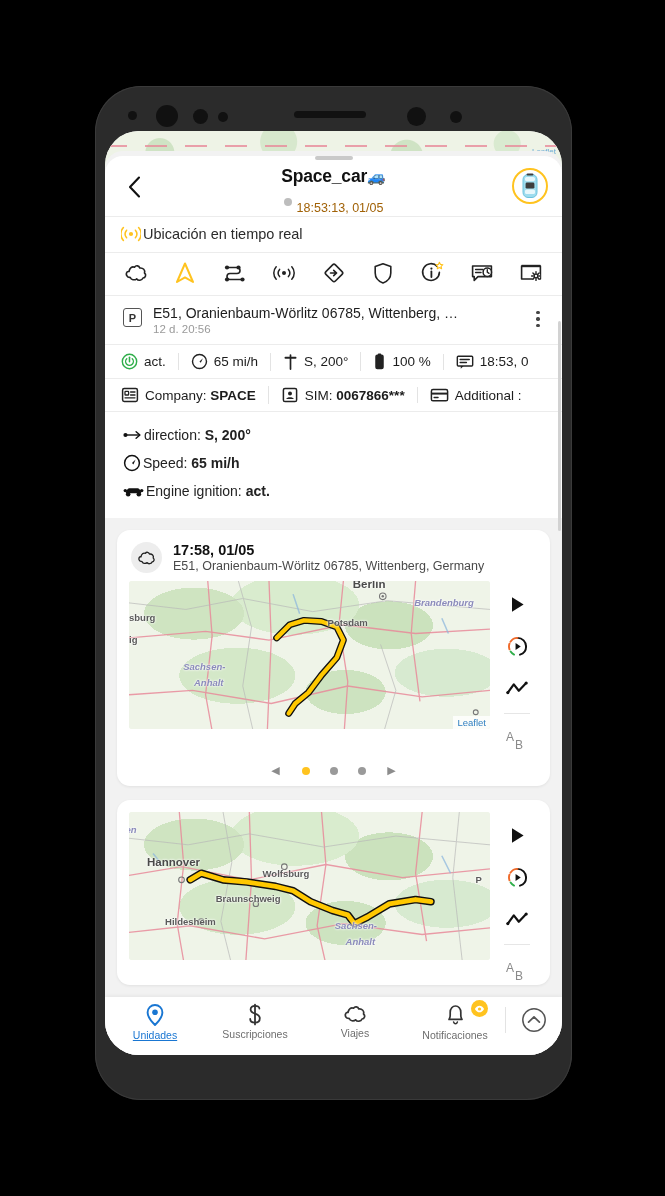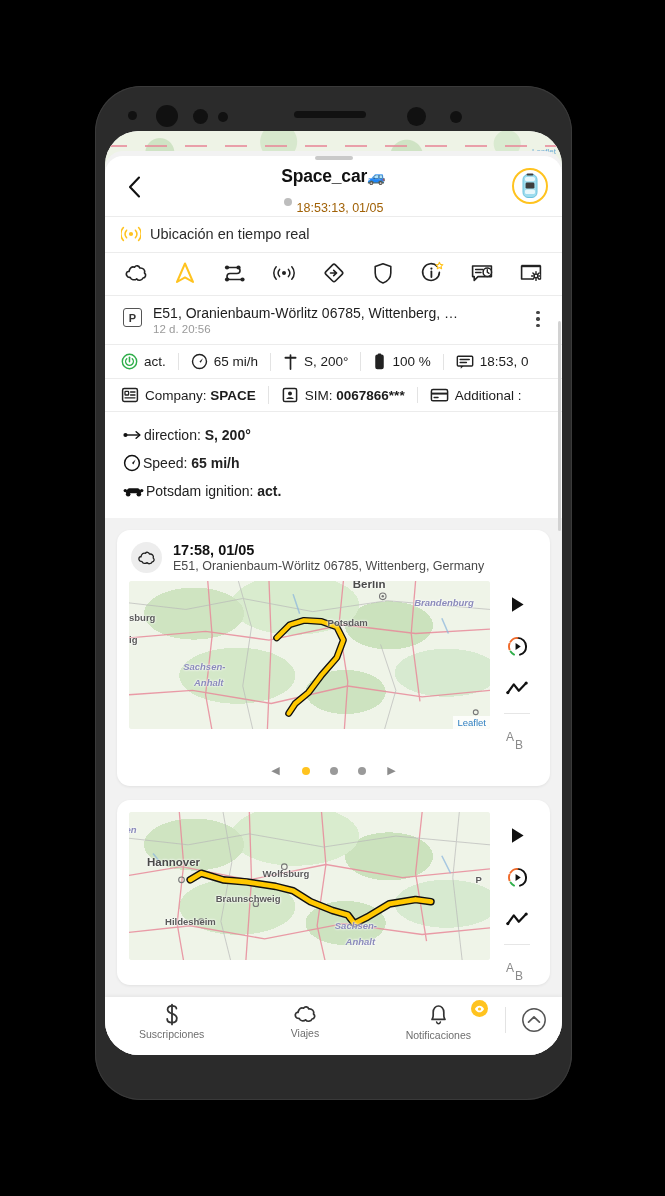--- a/index.html
+++ b/index.html
@@ -87,21 +87,21 @@
   .avatar-btn {
     position: absolute; right: 14px; top: 8px; width: 36px; height: 36px;
     border-radius: 50%; border: 2px solid #ffc31f;
     display: flex; align-items: center; justify-content: center; background: #fff;
   }
 
   .hr { height: 1px; background: #ececec; }
 
   
   .realtime-row {
-    display: flex; align-items: center; gap: 9px;
+    display: flex; align-items: center; gap: 2px;
     padding: 9px 18px 10px 16px; background: #fff;
   }
   .realtime-text { font-size: 14.5px; color: #2b2b2b; }
 
   
   .icon-bar {
     display: flex; align-items: center; justify-content: space-between;
     padding: 7px 18px 9px; background: #fff;
   }
   .icon-btn { position: relative; width: 26px; height: 26px;
@@ -464,21 +464,21 @@
               <span class="detail-text"><span>Speed: </span><b>65 mi/h</b></span>
             </div>
             <div class="detail-line">
               <svg width="21" height="14" viewBox="0 0 22 14">
                 <path d="M3 9.4 C3 6.4 5 4.2 7.4 4.2 H14.6 C17 4.2 19 6.4 19 9.4 H3 Z" fill="#111"></path>
                 <circle cx="5.4" cy="10.4" r="2.4" fill="#111"></circle>
                 <circle cx="16.6" cy="10.4" r="2.4" fill="#111"></circle>
                 <circle cx="2.4" cy="6.6" r="1.8" fill="#111"></circle>
                 <circle cx="19.6" cy="6.6" r="1.8" fill="#111"></circle>
               </svg>
-              <span class="detail-text"><span>Potsdam ignition: </span><b>act.</b></span>
+              <span class="detail-text"><span>Engine ignition: </span><b>act.</b></span>
             </div>
           </div>
         </div>
 
         <div class="cards-area">
 
           <div class="trip-card">
             <div class="trip-head">
               <div class="trip-avatar">
                 <svg width="19" height="16" viewBox="0 0 24 20" fill="none">
@@ -640,20 +640,27 @@
                 </div>
               </div>
             </div>
           </div>
         </div>
 
         <div class="scrollbar"></div>
       </div>
 
       <div class="bottom-nav">
+        <div class="nav-item active">
+          <svg width="22" height="24" viewBox="0 0 22 24" fill="none">
+            <path d="M11 2 C6.9 2 3.6 5.3 3.6 9.4 C3.6 14.8 11 22 11 22 C11 22 18.4 14.8 18.4 9.4 C18.4 5.3 15.1 2 11 2 Z" stroke="#1976d2" stroke-width="1.9" fill="none" stroke-linejoin="round"></path>
+            <circle cx="11" cy="9.2" r="2.8" fill="#1976d2"></circle>
+          </svg>
+          <span class="nav-label">Unidades</span>
+        </div>
         <div class="nav-item">
           <svg width="16" height="23" viewBox="0 0 16 23" fill="none">
             <path d="M8 1.6 V21.4" stroke="#333" stroke-width="1.8" stroke-linecap="round"></path>
             <path d="M12.4 5.6 C12.4 3.6 10.4 2.8 8 2.8 C5.6 2.8 3.6 3.9 3.6 6.4 C3.6 11.8 12.8 9.4 12.8 15.2 C12.8 18.2 10.4 19.6 8 19.6 C5.6 19.6 3.2 18.4 3.2 16" stroke="#333" stroke-width="1.8" fill="none" stroke-linecap="round"></path>
           </svg>
           <span class="nav-label">Suscripciones</span>
         </div>
         <div class="nav-item">
           <svg width="24" height="22" viewBox="0 0 24 20" fill="none">
             <path d="M4 14 C1 12 2.5 8 5 8.5 C5.6 5 8 3 10.5 4.2 C12 2 15 2.5 15.8 5 C19 4.6 21.5 7 20.5 10 C22.6 11.5 21.6 15 19 15 C18 17.6 14 18 12.8 15.8 C10.5 17.5 7 17 6.4 14.6 Z" stroke="#333" stroke-width="1.7" stroke-linejoin="round"></path>

